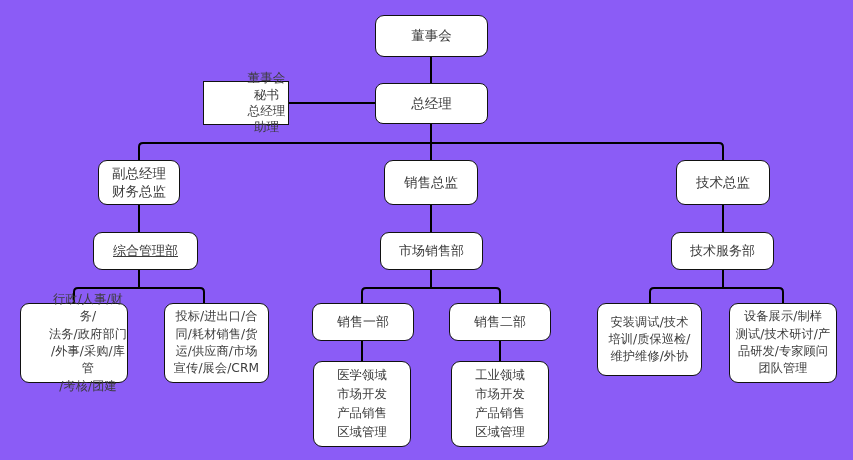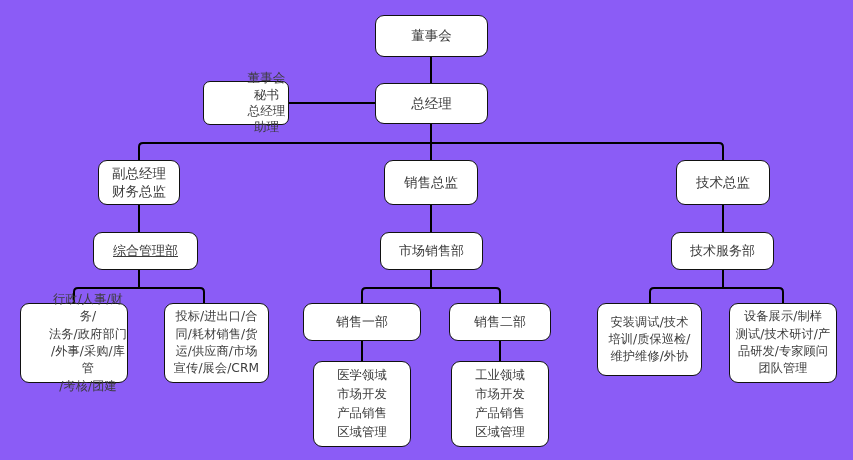--- a/index.html
+++ b/index.html
@@ -46,21 +46,21 @@
     font-size: 13px;
   }
   .node-leaf {
     font-size: 12.2px;
     line-height: 1.42;
     letter-spacing: 0.1px;
   }
   .node-staff {
     font-size: 12.6px;
     line-height: 1.3;
-    border-radius: 7px;
+    border-radius: 0;
     padding-left: 41px;
   }
   .node-leaf-list {
     font-size: 12.4px;
     line-height: 1.52;
   }
 </style>
 </head>
 <body>
 
@@ -95,21 +95,21 @@
 
       <path d="M 723 205 L 723 232"></path>
 
       <path d="M 723 270 L 723 288"></path>
       <path d="M 650 303 L 650 292 Q 650 288 654 288 L 779 288 Q 783 288 783 292 L 783 303"></path>
     </g>
   </svg>
 
   <div class="node node-title" style="left:375px; top:15px; width:113px; height:42px;">董事会</div>
 
-  <div class="node node-title" style="left:375px; top:83px; width:113px; height:41px;">总经理</div>
+  <div class="node node-title" style="left:375px; top:83px; width:113px; height:41px;border-radius:8px;">总经理</div>
 
   <div class="node node-staff" style="left:203px; top:81px; width:86px; height:44px;">董事会秘书
 总经理助理</div>
 
   <div class="node node-title" style="left:98px; top:160px; width:82px; height:45px;">副总经理
 财务总监</div>
 
   <div class="node node-title" style="left:384px; top:160px; width:94px; height:45px;">销售总监</div>
 
   <div class="node node-title" style="left:676px; top:160px; width:94px; height:45px;">技术总监</div>
@@ -123,21 +123,21 @@
   <div class="node node-leaf" style="left:20px; top:303px; width:108px; height:80px;padding-left:28px;">行政/人事/财务/
 法务/政府部门
 /外事/采购/库管
 /考核/团建</div>
 
   <div class="node node-leaf" style="left:164px; top:303px; width:105px; height:80px;">投标/进出口/合
 同/耗材销售/货
 运/供应商/市场
 宣传/展会/CRM</div>
 
-  <div class="node node-sub" style="left:303px; top:303px; width:118px; height:38px;">销售一部</div>
+  <div class="node node-sub" style="left:312px; top:303px; width:102px; height:38px;">销售一部</div>
 
   <div class="node node-sub" style="left:449px; top:303px; width:102px; height:38px;">销售二部</div>
 
   <div class="node node-leaf-list" style="left:313px; top:361px; width:98px; height:86px;">医学领域
 市场开发
 产品销售
 区域管理</div>
 
   <div class="node node-leaf-list" style="left:451px; top:361px; width:98px; height:86px;">工业领域
 市场开发

